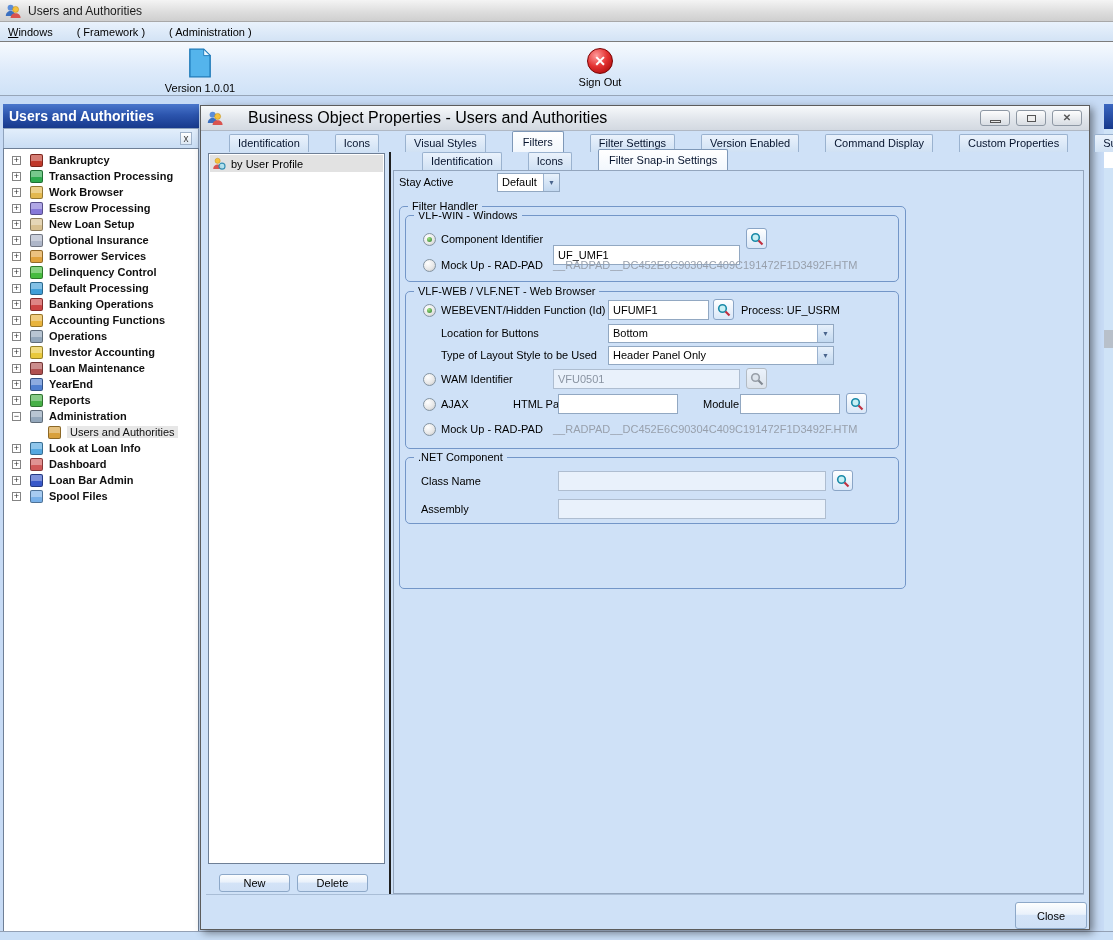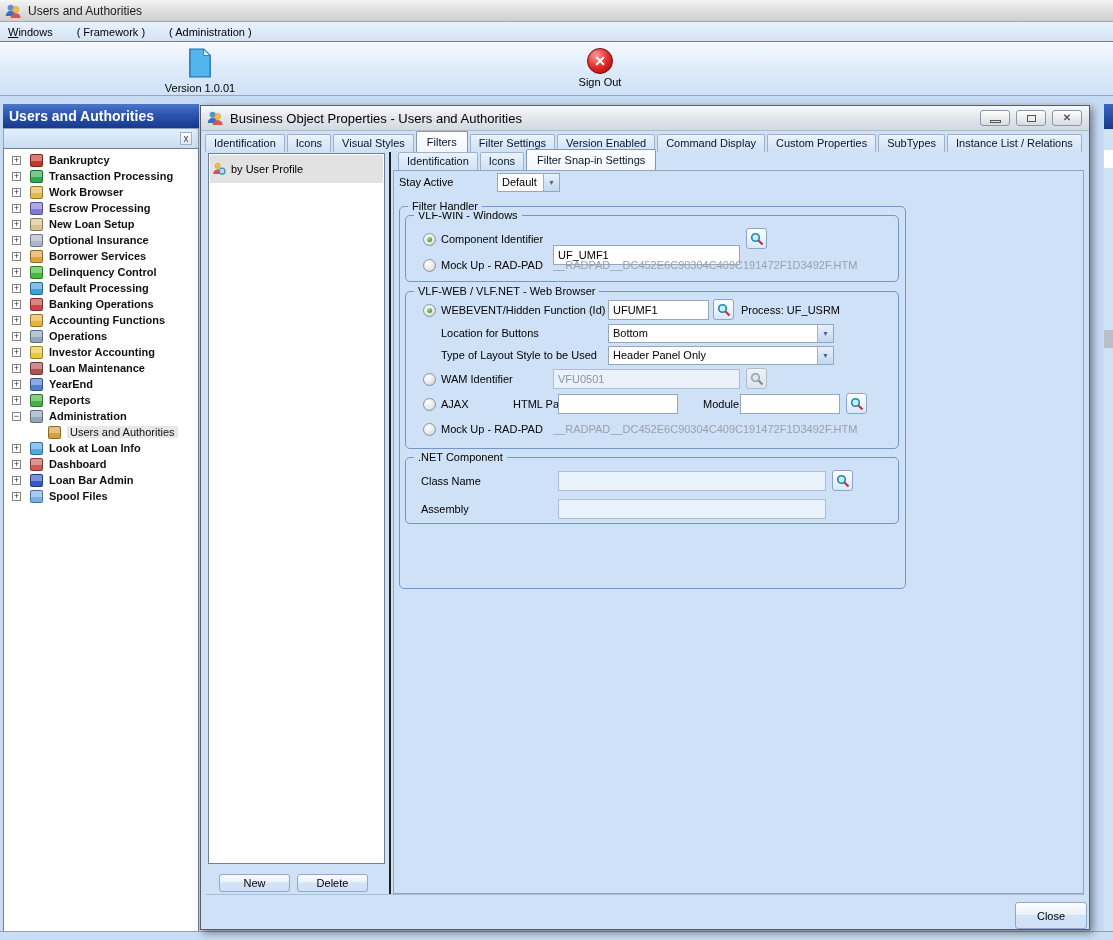--- a/index.html
+++ b/index.html
@@ -49,36 +49,36 @@
   .sliver .sl-g { position:absolute; left:0; top:226px; width:9px; height:18px; background:#b8c0ca; }
   .bottom-strip { position:absolute; left:0; top:931px; width:1113px; height:9px;
     background:#c9def6; border-top:1px solid #93a0b4; }
 
   
   .dialog { position:absolute; left:200px; top:105px; width:890px; height:825px;
     background:#cfe1f7; border:1px solid #5c5c5c; box-shadow:3px 3px 8px rgba(0,0,0,.45); }
   .dlg-titlebar { position:absolute; left:0; top:0; right:0; height:25px;
     background:linear-gradient(#f7f9fb,#dfe4ea 60%,#d3d9e1); border-bottom:1px solid #b0b8c4;
     display:flex; align-items:center; padding-left:6px; }
-  .dlg-titlebar .t-title { margin-left:7px; font-size:13px; }
+  .dlg-titlebar .t-title { margin-left:25px; font-size:16px; }
   .win-btns { position:absolute; right:7px; top:4px; display:flex; gap:6px; }
   .win-btn { width:30px; height:16px; background:linear-gradient(#fdfdfd,#d8dde3); border:1px solid #8e98a4;
     border-radius:3px; position:relative; }
   .win-btn .g-min { position:absolute; left:9px; top:9px; width:11px; height:3px; border:1px solid #555; background:#e8e8e8; }
   .win-btn .g-res { position:absolute; left:10px; top:4px; width:9px; height:7px; border:1px solid #555; background:#eee; }
   .win-btn .g-close { position:absolute; left:0; right:0; top:1px; text-align:center; color:#555; font-size:10px; font-weight:bold; }
 
   .tabstrip { position:absolute; display:flex; align-items:flex-end; }
   .tabstrip.outer { left:4px; top:27px; height:19px; }
   .tab { padding:2px 8px 3px; background:linear-gradient(#eaf2fc,#d0e1f4); border:1px solid #9ab2cf;
-    border-bottom:none; border-radius:2px 2px 0 0; margin-right:2px; color:#06142e; white-space:nowrap; }
+    border-bottom:none; border-radius:2px 2px 0 0; margin-right:2px; color:#06142e; white-space:nowrap;margin-left:24px; }
   .tab.active { background:linear-gradient(#ffffff,#f2f7fd); padding:4px 10px 4px; border-color:#7e98b8; position:relative; z-index:3; }
 
   .list-panel { position:absolute; left:7px; top:47px; width:177px; height:711px; background:#fff; border:1px solid #6e7f96; }
-  .list-item { height:28px; margin:1px; display:flex; align-items:center; padding-left:2px; }
+  .list-item { height:17px; margin:1px; display:flex; align-items:center; padding-left:2px; }
   .list-item.selected { background:#e2e2e2; }
   .list-item span.li-label { margin-left:5px; }
 
   .divider { position:absolute; left:188px; top:46px; width:2px; height:742px; background:#1f1f1f; }
 
   .tabstrip.inner { left:197px; top:45px; height:19px; }
   .tab-page { position:absolute; left:192px; top:64px; width:691px; height:724px; border:1px solid #93a5bd; }
 
   .lbl { position:absolute; white-space:nowrap; font-size:11px; }
   .group { position:absolute; border:1px solid #7396c8; border-radius:5px; }

